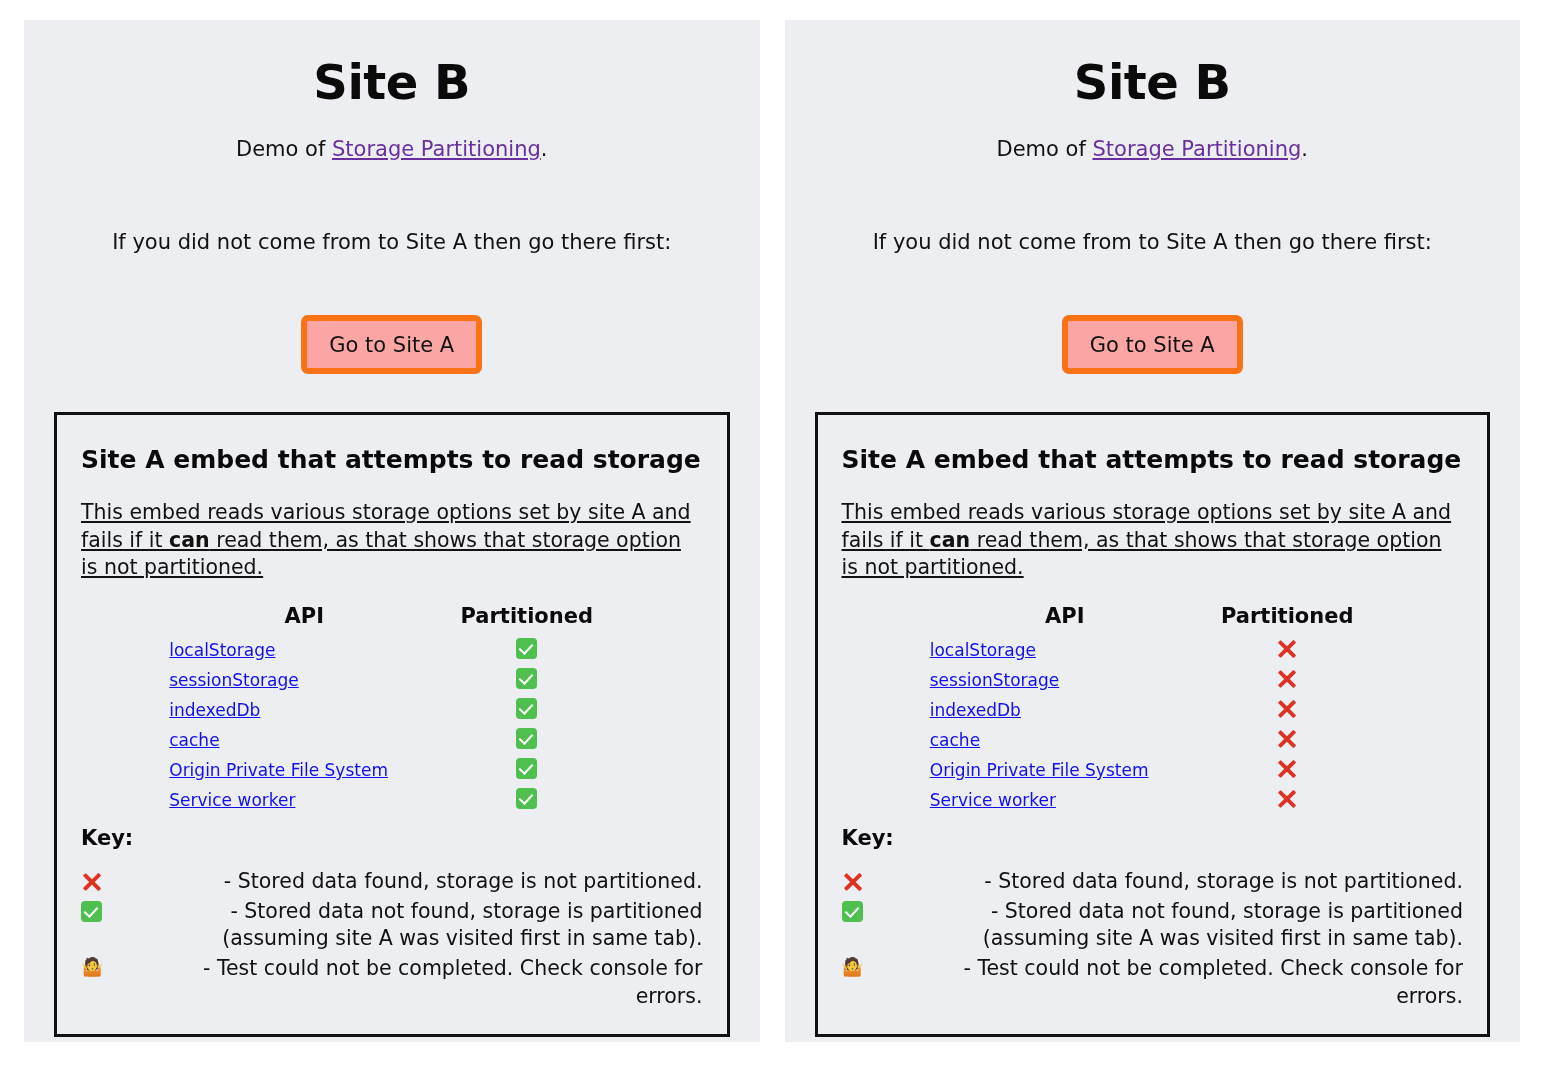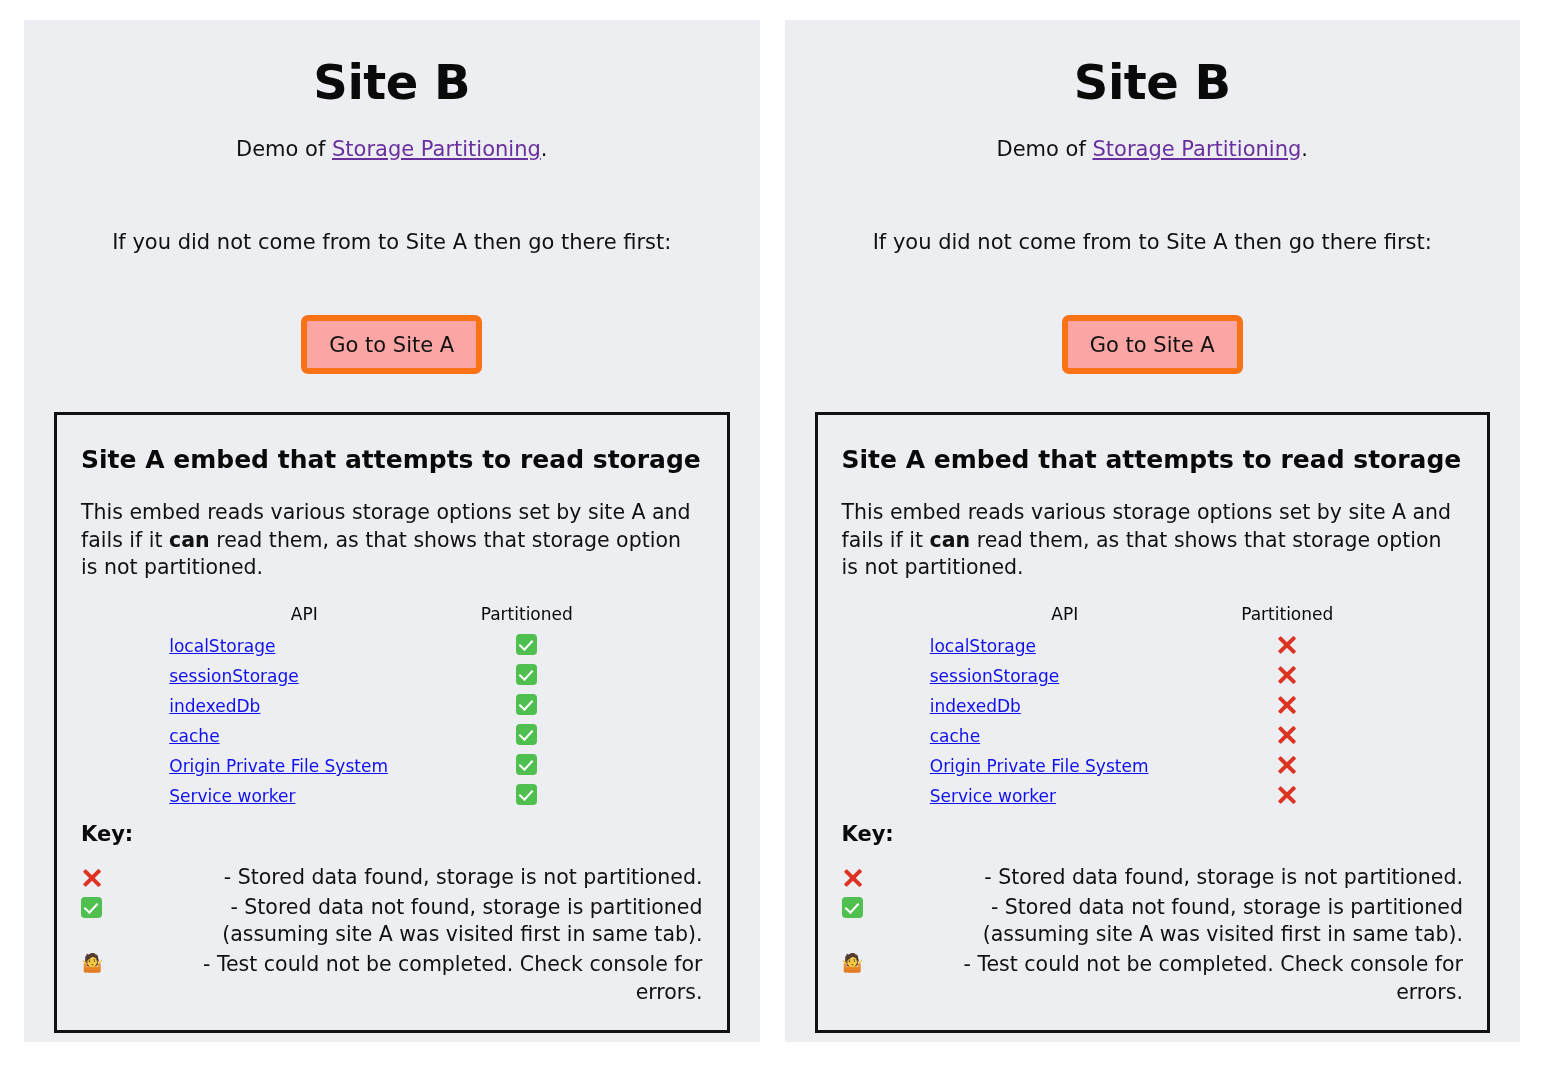--- a/index.html
+++ b/index.html
@@ -91,31 +91,32 @@
     color: #0a0a0a;
     margin: 8px 0 0 0;
     line-height: 1.2;
   }
 
   .embed-desc {
     font-size: 20.5px;
     color: #111111;
     margin-top: 24px;
     line-height: 1.35;
+    text-decoration: underline;
   }
   .embed-desc b { font-weight: bold; }
 
   table.api-table {
     margin: 22px auto 0 auto;
     border-collapse: collapse;
     border-spacing: 0;
   }
   table.api-table th {
-    font-size: 17px;
-    font-weight: normal;
+    font-size: 21px;
+    font-weight: bold;
     color: #0a0a0a;
     padding: 0 0 6px 0;
     text-align: center;
   }
   table.api-table th.col-api { min-width: 270px; }
   table.api-table th.col-part { min-width: 175px; }
   table.api-table td {
     padding: 3px 0;
     font-size: 21px;
     vertical-align: middle;

